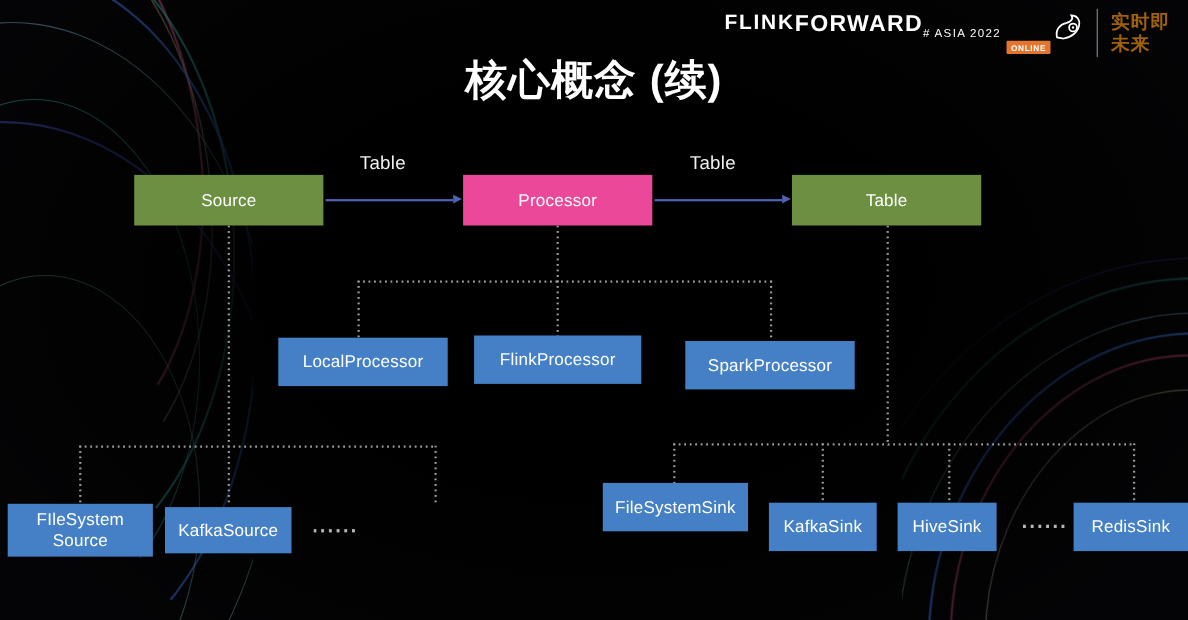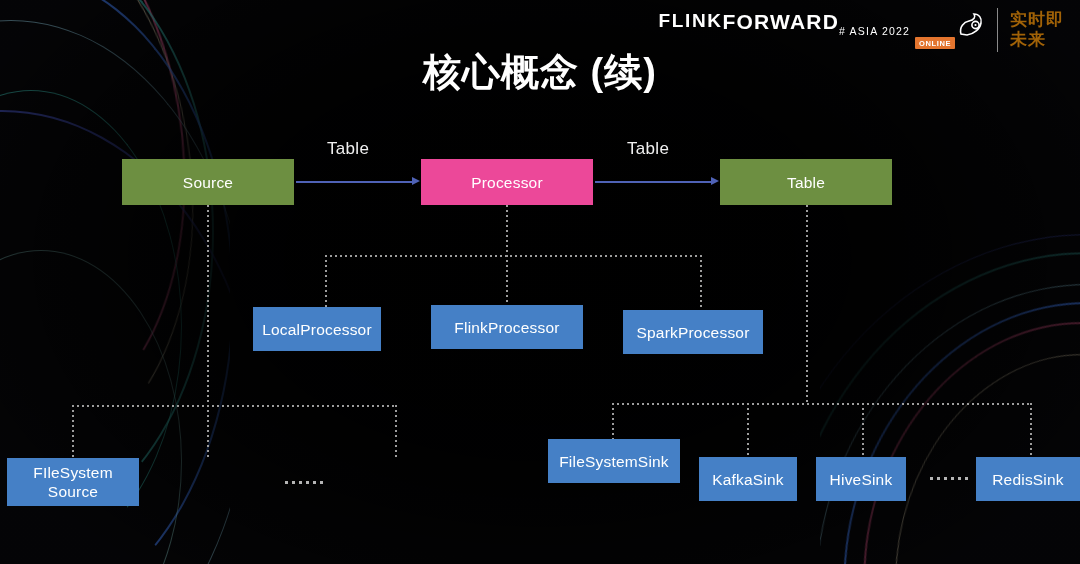--- a/index.html
+++ b/index.html
@@ -264,39 +264,42 @@
     <div class="arrow-head" style="left:412px; top:177px;"></div>
     <div class="arrow-line" style="left:595px; top:181px; width:116px;"></div>
     <div class="arrow-head" style="left:711px; top:177px;"></div>
 
     <div class="vline" style="left:506px; top:205px; height:52px;"></div>
     <div class="hline" style="left:325px; top:255px; width:377px;"></div>
     <div class="vline" style="left:325px; top:255px; height:52px;"></div>
     <div class="vline" style="left:506px; top:255px; height:52px;"></div>
     <div class="vline" style="left:700px; top:255px; height:56px;"></div>
 
-    <div class="node node-blue" style="left:253px; top:307px; width:128px; height:44px;">
+    <div class="node node-blue" style="left:253px; top:307px; width:154px; height:44px;">
       <span>LocalProcessor</span>
     </div>
     <div class="node node-blue" style="left:431px; top:305px; width:152px; height:44px;">
       <span>FlinkProcessor</span>
     </div>
-    <div class="node node-blue" style="left:623px; top:310px; width:140px; height:44px;">
+    <div class="node node-blue" style="left:623px; top:310px; width:154px; height:44px;">
       <span>SparkProcessor</span>
     </div>
 
     <div class="vline" style="left:207px; top:205px; height:200px;"></div>
     <div class="hline" style="left:72px; top:405px; width:325px;"></div>
     <div class="vline" style="left:72px; top:405px; height:53px;"></div>
     <div class="vline" style="left:207px; top:405px; height:53px;"></div>
     <div class="vline" style="left:395px; top:405px; height:53px;"></div>
 
     <div class="node node-blue" style="left:7px; top:458px; width:132px; height:48px; flex-direction:column;">
       <span>FIleSystem</span>
       <span>Source</span>
+    </div>
+    <div class="node node-blue" style="left:150px; top:461px; width:115px; height:42px;">
+      <span>KafkaSource</span>
     </div>
     <div class="ellipsis-dots" style="left:285px; top:481px; width:40px;"></div>
 
     <div class="vline" style="left:806px; top:205px; height:200px;"></div>
     <div class="hline" style="left:612px; top:403px; width:420px;"></div>
     <div class="vline" style="left:612px; top:403px; height:54px;"></div>
     <div class="vline" style="left:747px; top:403px; height:54px;"></div>
     <div class="vline" style="left:862px; top:403px; height:54px;"></div>
     <div class="vline" style="left:1030px; top:403px; height:54px;"></div>
 

